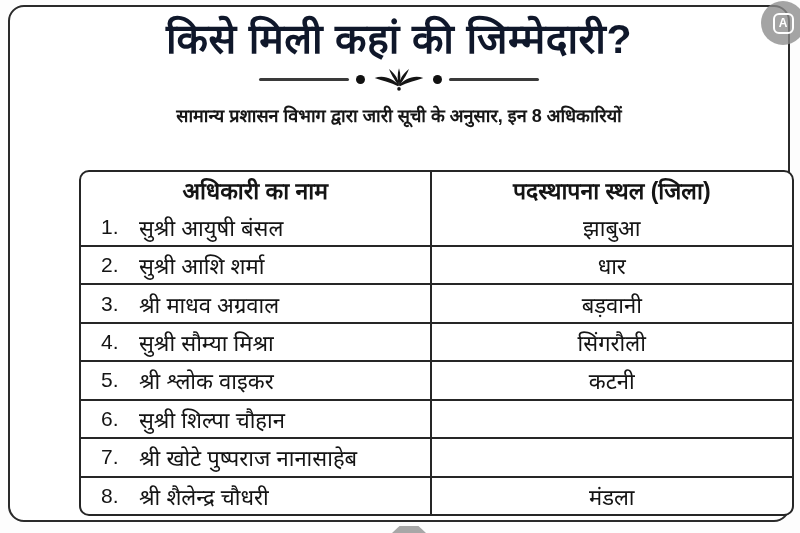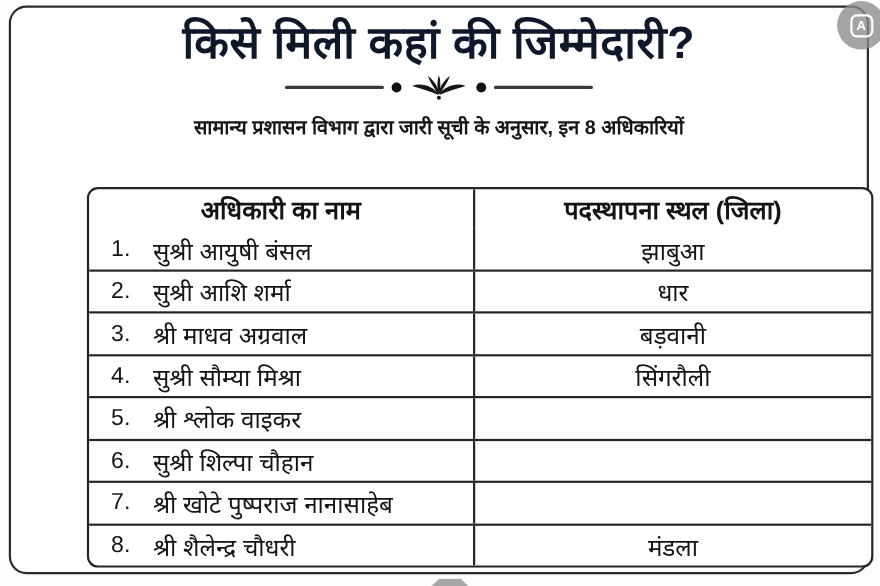--- a/index.html
+++ b/index.html
@@ -197,20 +197,21 @@
       <span class="officer-name">सुश्री सौम्या मिश्रा</span>
     </div>
     <div class="cell cell-district">सिंगरौली</div>
   </div>
 
   <div class="trow">
     <div class="cell cell-name">
       <span class="row-num">5.</span>
       <span class="officer-name">श्री श्लोक वाइकर</span>
     </div>
+    <div class="cell cell-district">कटनी</div>
   </div>
 
   <div class="trow">
     <div class="cell cell-name">
       <span class="row-num">6.</span>
       <span class="officer-name">सुश्री शिल्पा चौहान</span>
     </div>
   </div>
 
   <div class="trow">

